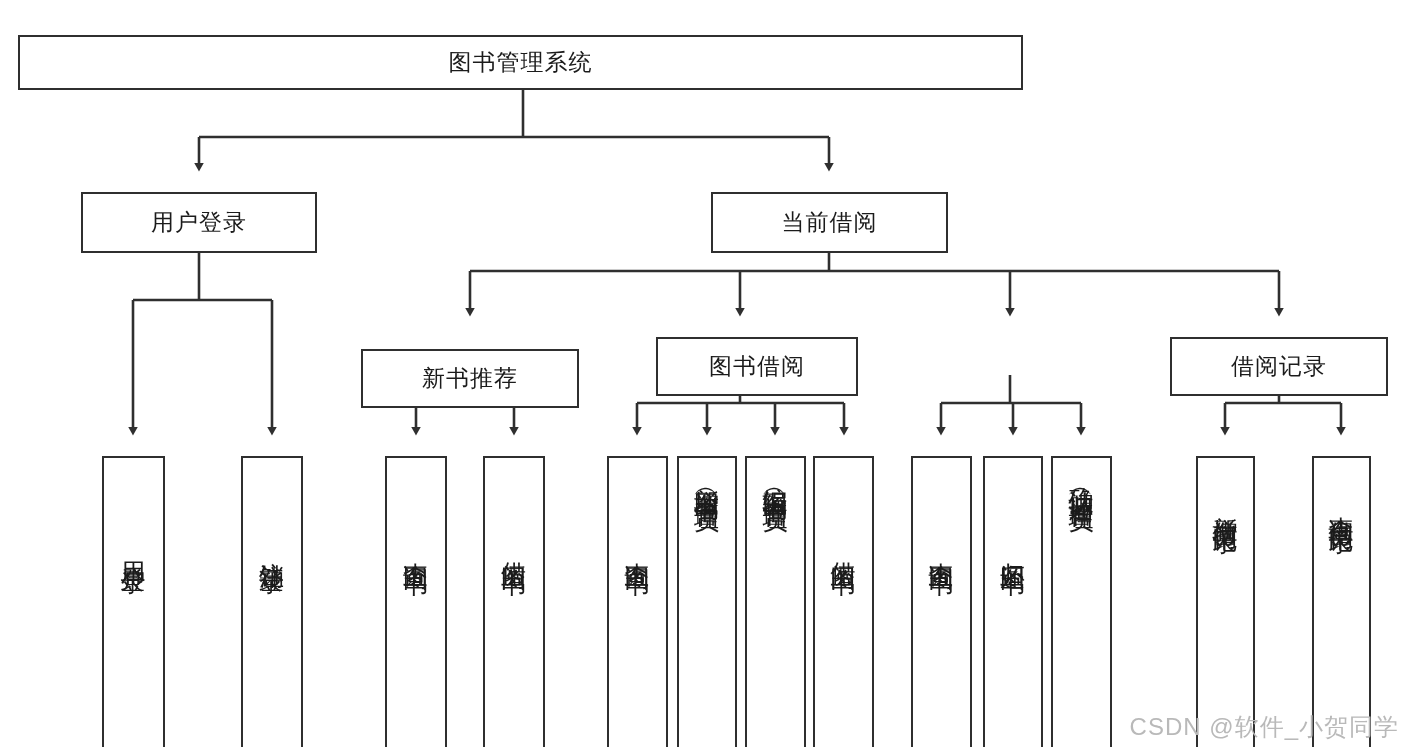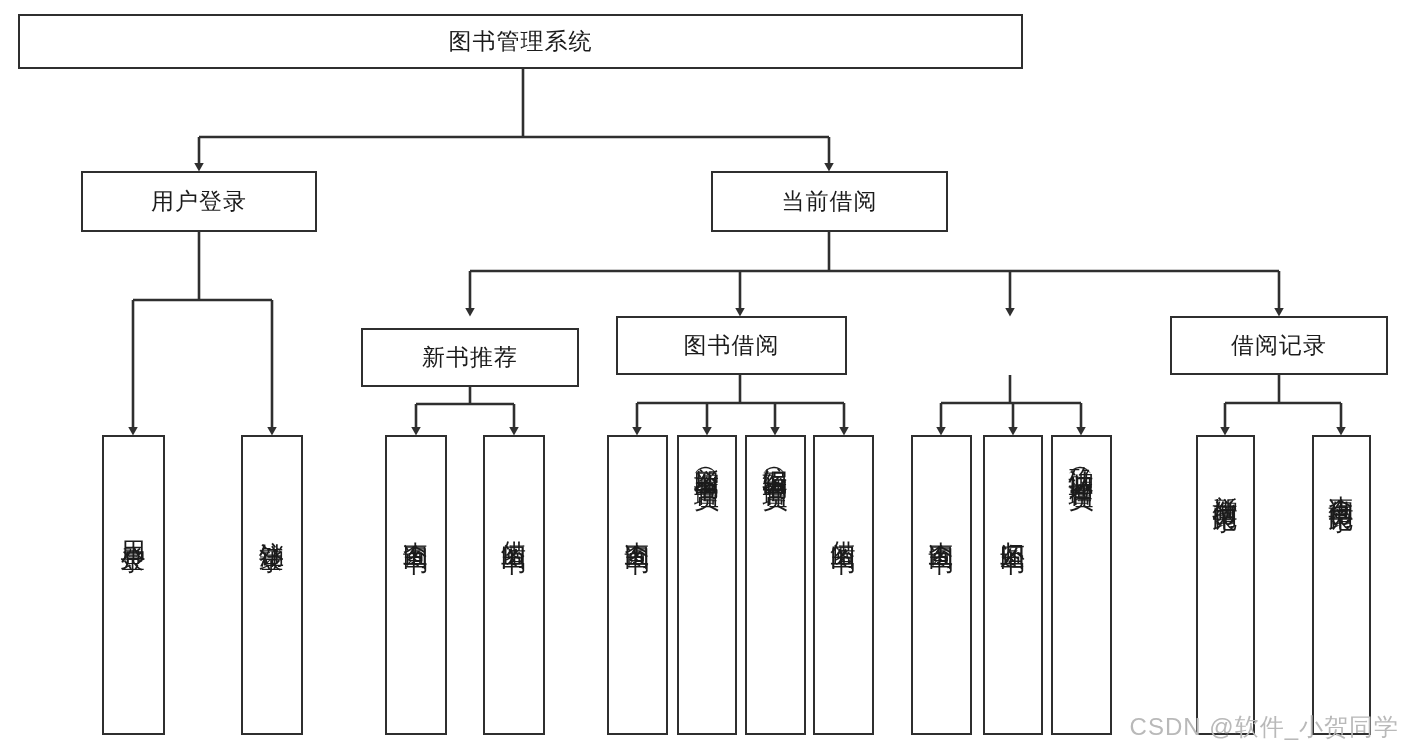--- a/index.html
+++ b/index.html
@@ -27,20 +27,21 @@
   }
   .node {
     position: absolute;
     box-sizing: border-box;
     border: 2px solid #2f2f2f;
     background: #ffffff;
     display: flex;
     align-items: center;
     justify-content: center;
     color: #1b1b1b;
+    margin-top: 21px;
   }
   .node.h {
     font-size: 23px;
     letter-spacing: 1px;
     line-height: 1.2;
   }
   .node.leaf {
     align-items: flex-start;
     justify-content: center;
     padding-top: 6px;
@@ -138,21 +139,21 @@
   <div class="node h" style="left: 81px; top: 171px; width: 236px; height: 61px;">
     <span>用户登录</span>
   </div>
   <div class="node h" style="left: 711px; top: 171px; width: 237px; height: 61px;">
     <span>当前借阅</span>
   </div>
 
   <div class="node h" style="left: 361px; top: 328px; width: 218px; height: 59px;">
     <span>新书推荐</span>
   </div>
-  <div class="node h" style="left: 616px; top: 316px; width: 231px; height: 59px;">
+  <div class="node h" style="left: 656px; top: 316px; width: 202px; height: 59px;">
     <span>图书借阅</span>
   </div>
   <div class="node h" style="left: 1170px; top: 316px; width: 218px; height: 59px; justify-content: center;">
     <span>借阅记录</span>
   </div>
 
   <div class="node leaf" style="left: 102px; top: 435px; width: 63px; height: 300px;">
     <span class="vtext short">用户登录</span>
   </div>
   <div class="node leaf" style="left: 241px; top: 435px; width: 62px; height: 300px;">

